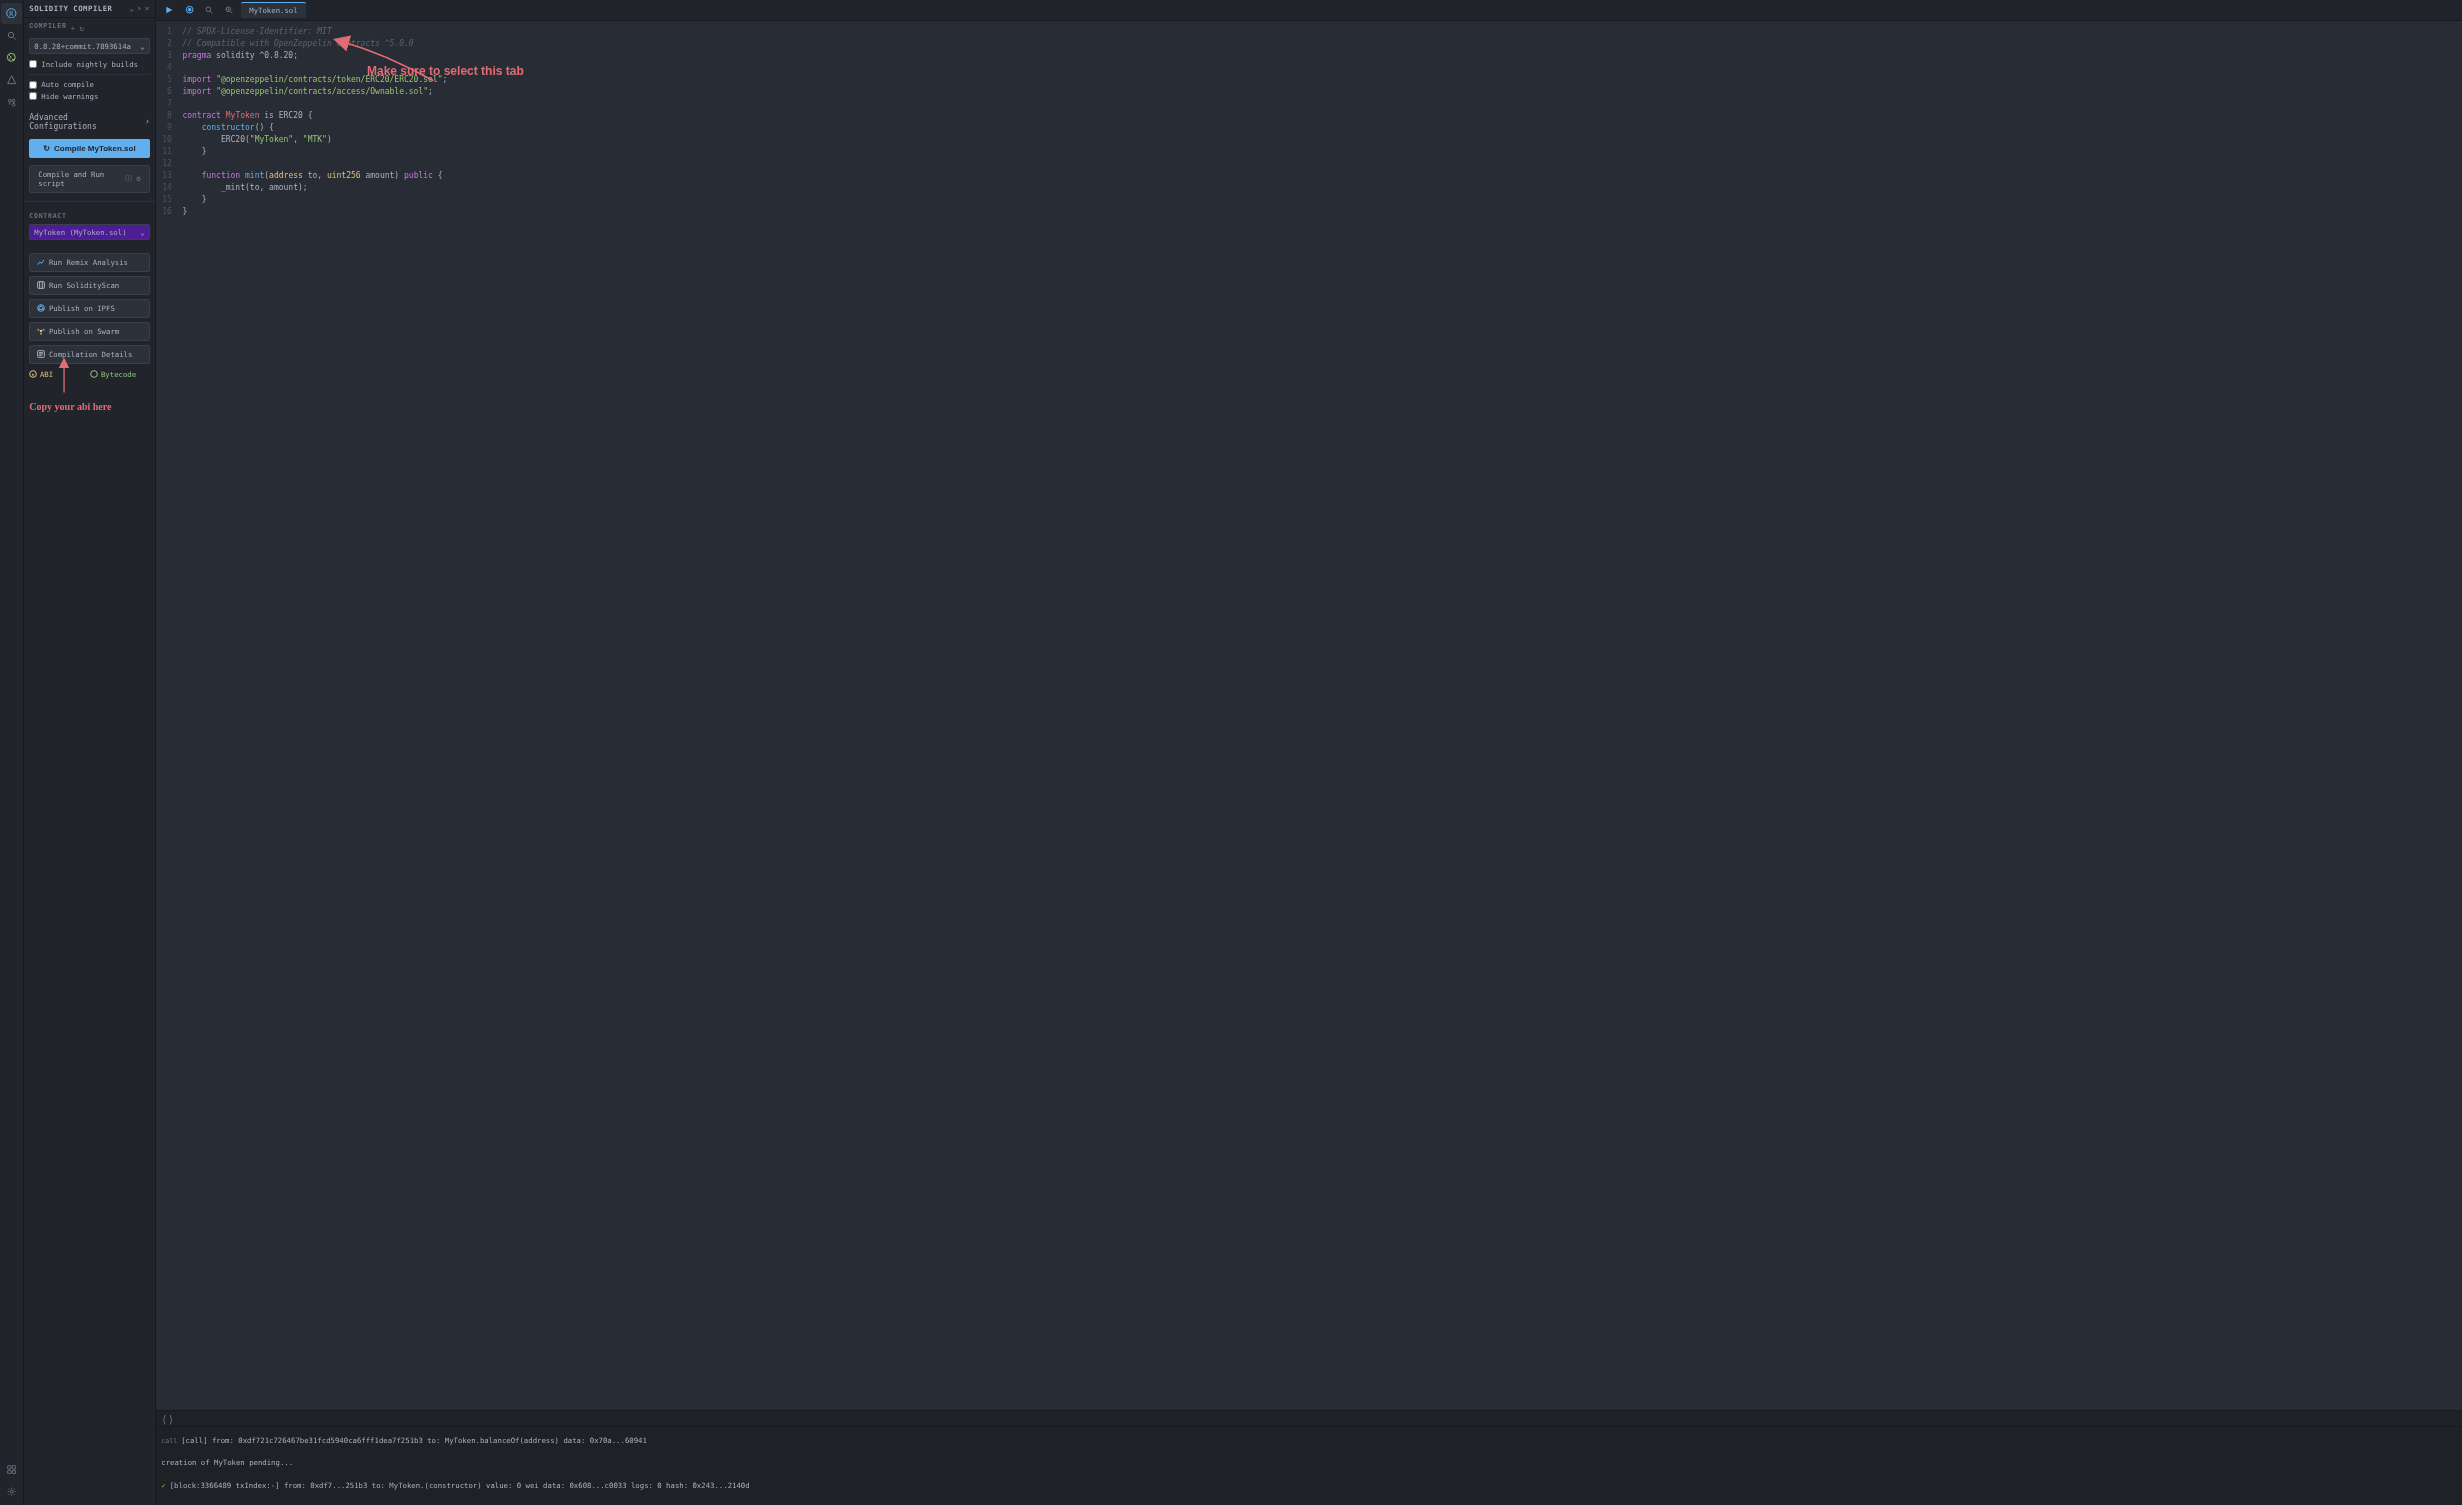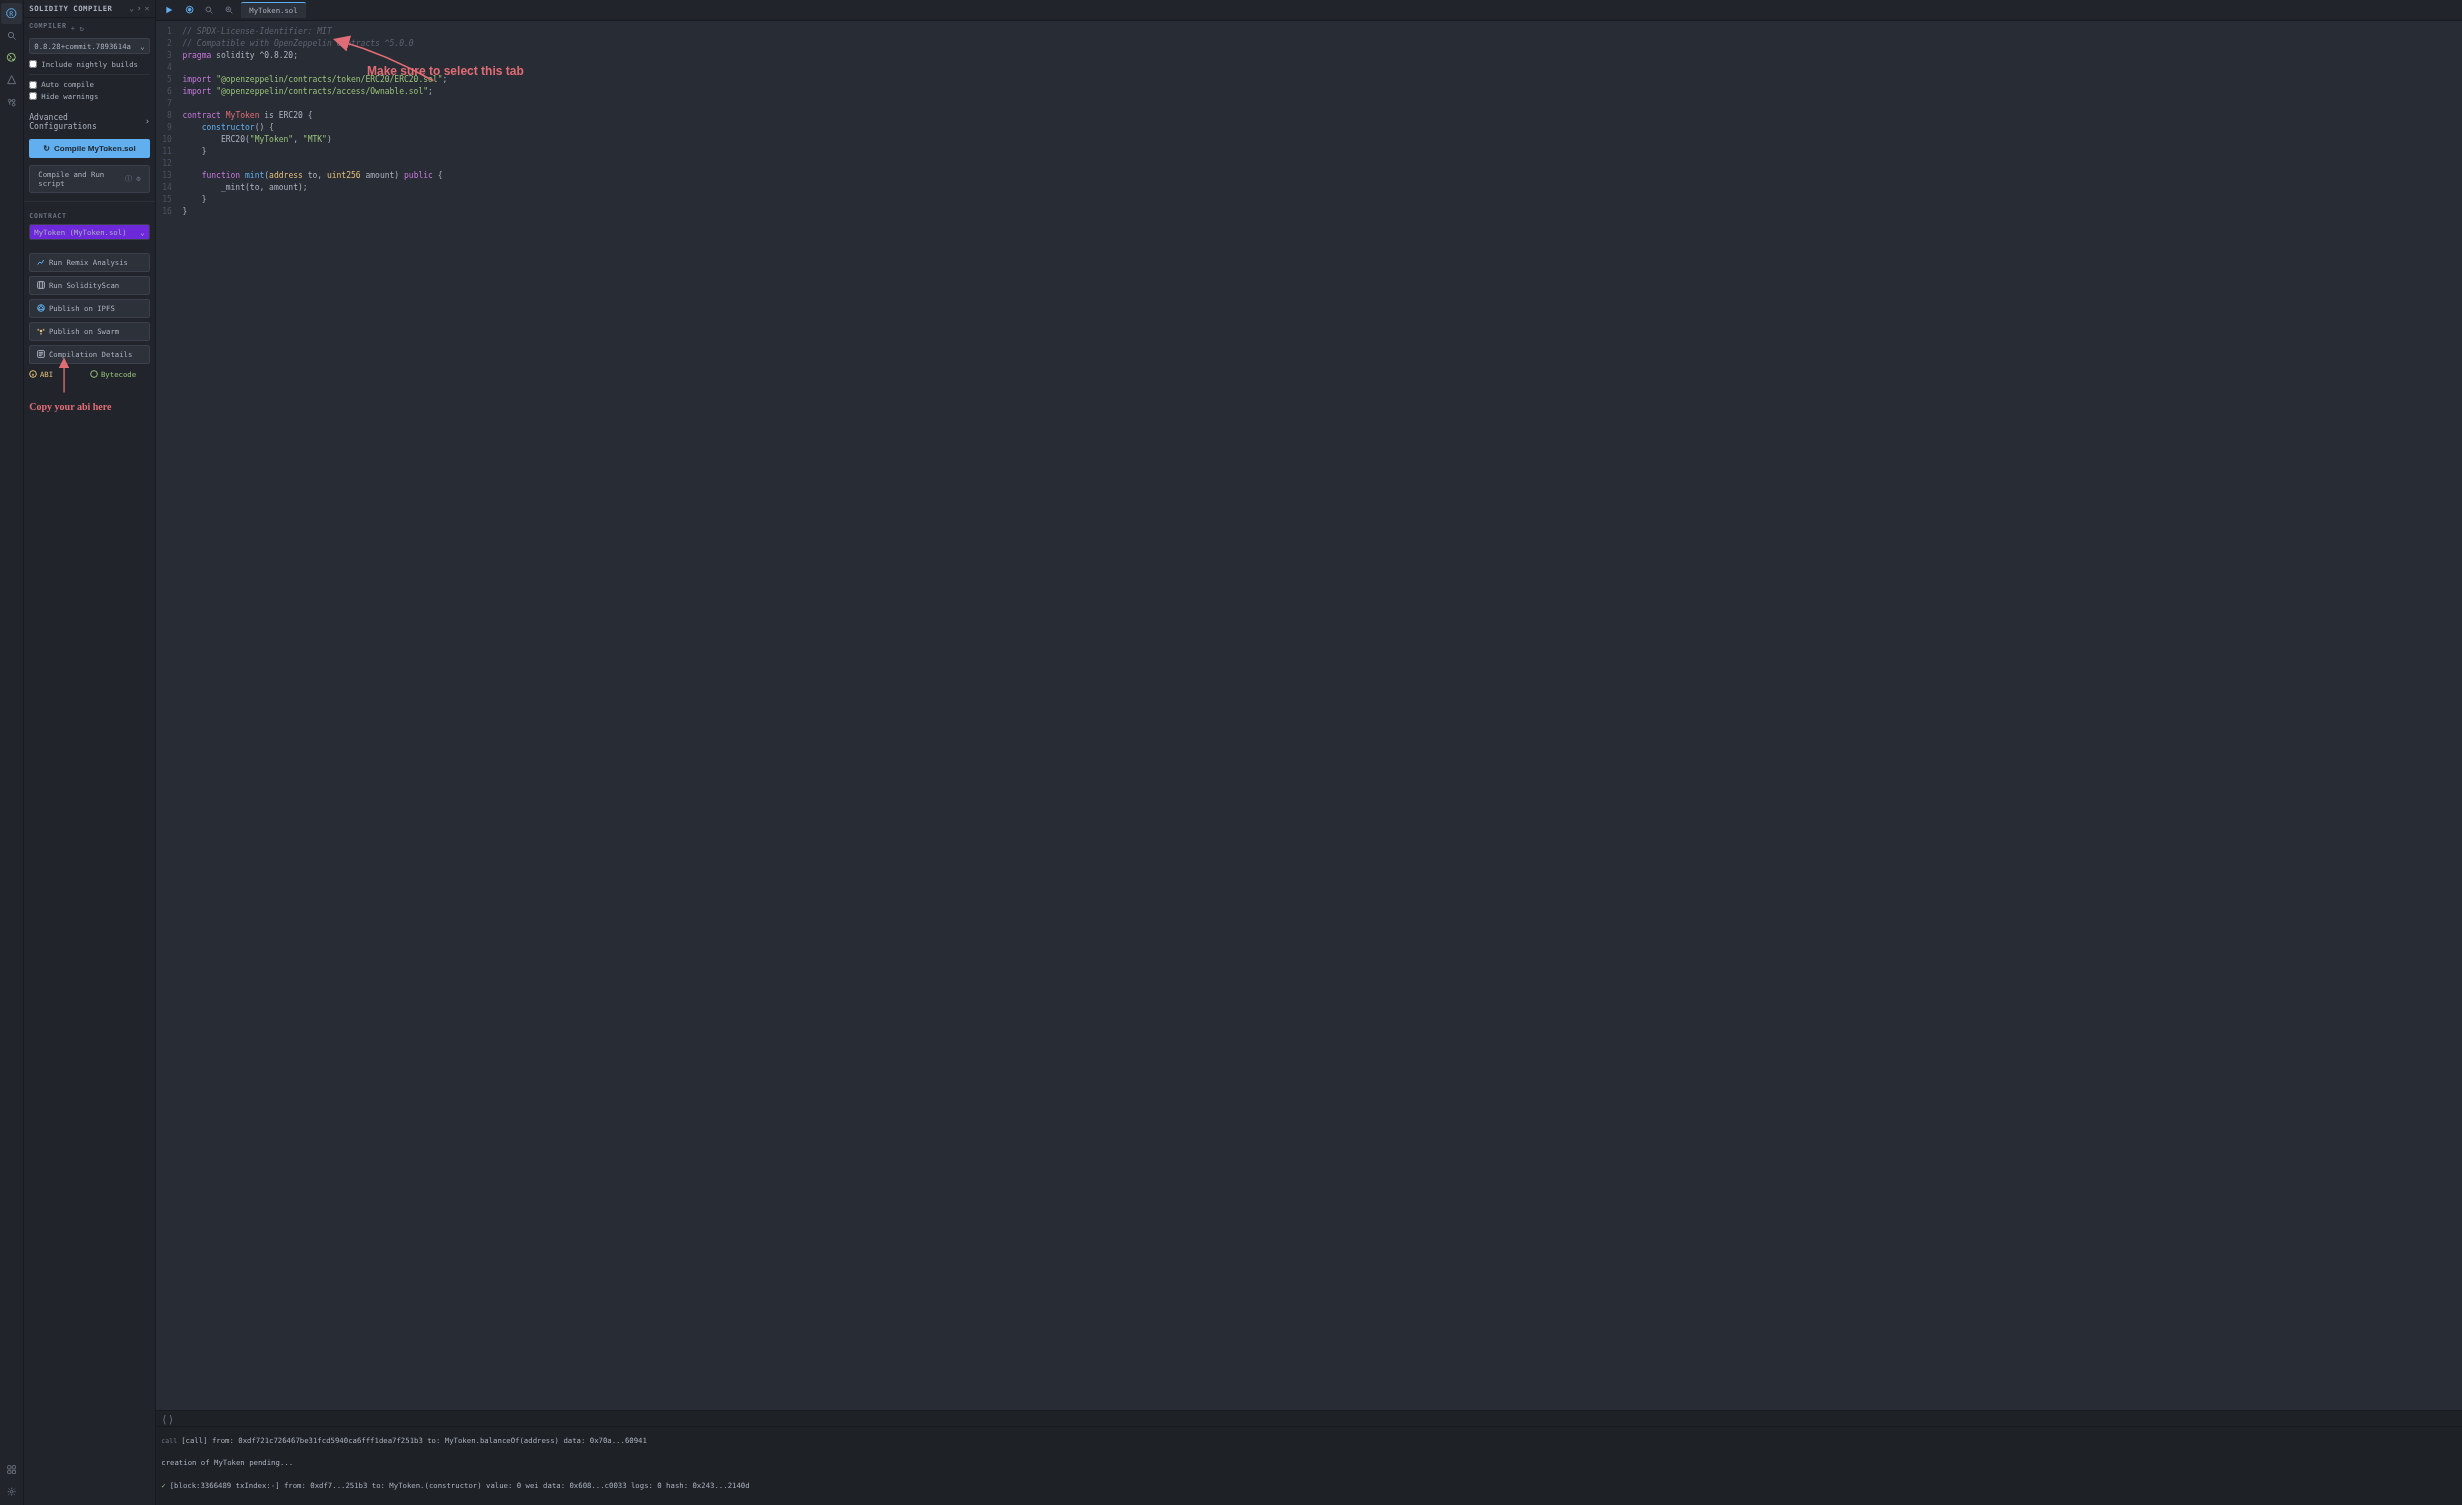--- a/index.html
+++ b/index.html
@@ -151,21 +151,21 @@
     }
     .compile-run-btn .info-icon, .compile-run-btn .settings-icon {
       margin-left: auto;
       font-size: 7.3px;
       color: #6b7280;
     }
 
     .contract-section { padding: 5.3px; }
     .contract-select {
       width: 100%;
-      background: #6d28d9;
+      background: #4c1d95;
       border: 0.7px solid #3a3f4b;
       color: #abb2bf;
       padding: 2.6px 4px;
       font-size: 7.3px;
       border-radius: 2px;
       display: flex;
       align-items: center;
       justify-content: space-between;
       cursor: pointer;
       margin-bottom: 5.3px;

